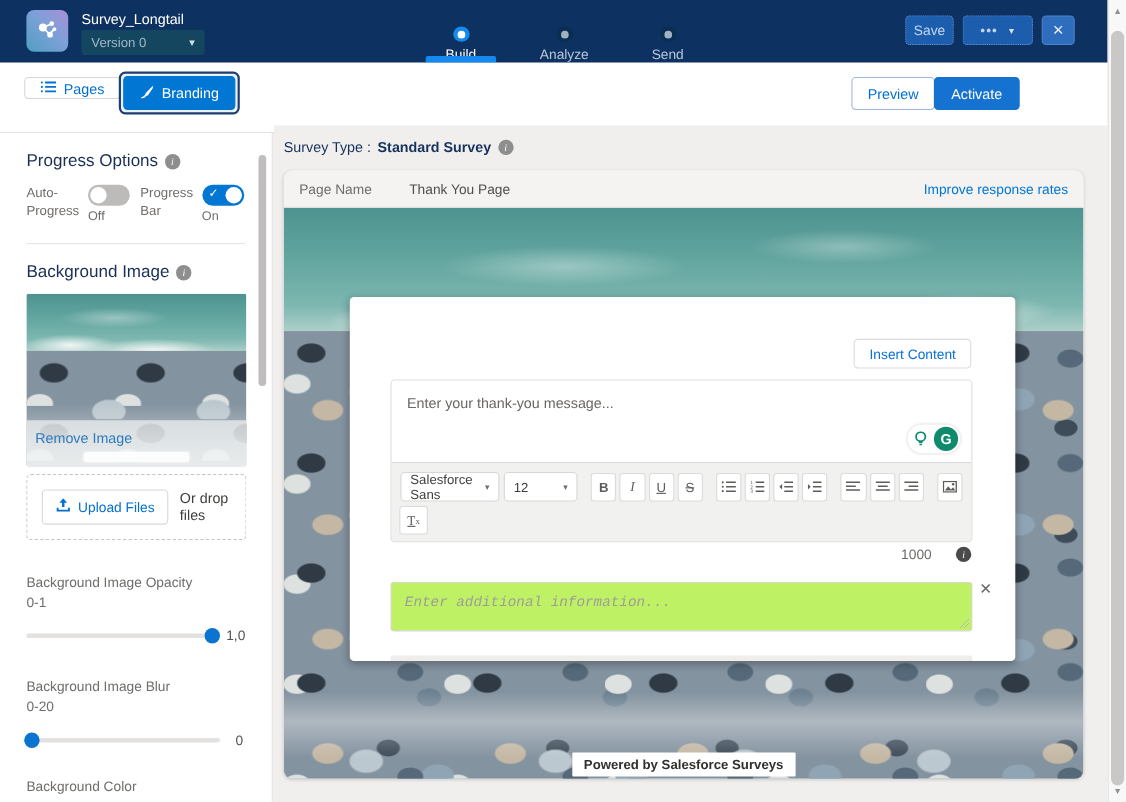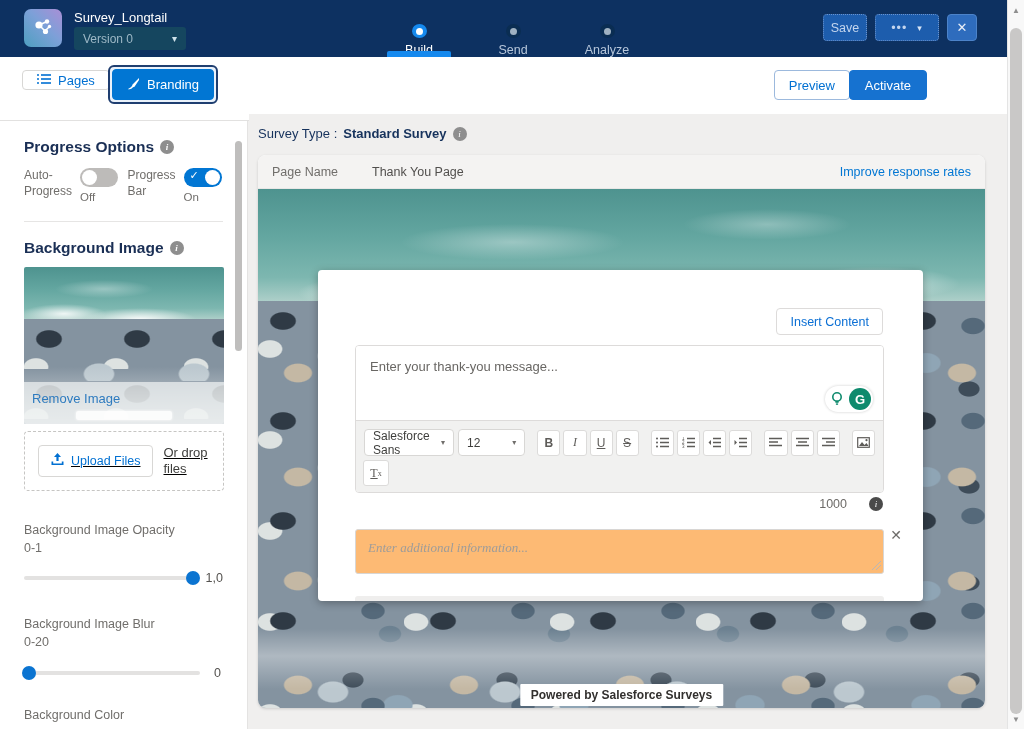--- a/index.html
+++ b/index.html
@@ -41,21 +41,21 @@
     font-size:13px; display:flex; align-items:center; gap:7px; cursor:pointer; }
   .hamburger-icon { font-size:13px; line-height:1; }
   .preview-btn { position:absolute; right:157px; top:13px; height:30px; padding:0 14px; background:#ffffff; border:1px solid #9cb9dd;
     border-radius:4px; color:#0170d2; font-size:13px; cursor:pointer; }
   .activate-btn { position:absolute; right:80px; top:13px; height:30px; padding:0 15px; background:#1672d0; border:1px solid #1672d0;
     border-radius:4px; color:#ffffff; font-size:13px; cursor:pointer; }
 
   
   #sidebar { position:absolute; left:0; top:121px; width:248px; height:608px; background:#ffffff; border-right:1px solid #e4e3e2; }
   .sb-pad { padding:0 24px; }
-  .sb-heading { font-size:15.5px; font-weight:bold; color:#1a2f55; display:flex; align-items:center; gap:6px; }
+  .sb-heading { font-size:15.5px; font-weight:normal; color:#1a2f55; display:flex; align-items:center; gap:6px; }
   .info-icon { width:14px; height:14px; border-radius:50%; background:#8e8e8e; color:#ffffff; font-size:9px; font-style:italic;
     display:inline-flex; align-items:center; justify-content:center; font-family:"Liberation Serif",serif; flex:0 0 auto; }
   .ctl-row { display:flex; margin-top:12px; }
   .ctl { display:flex; width:112px; }
   .ctl-label { width:56px; font-size:12px; color:#706e6b; line-height:1.3; }
   .toggle-col { display:flex; flex-direction:column; }
   .toggle { width:38px; height:19px; border-radius:10px; background:#bdbbb9; position:relative; cursor:pointer; }
   .toggle .knob { position:absolute; top:2px; left:2px; width:15px; height:15px; border-radius:50%; background:#ffffff; }
   .toggle.on { background:#0176d3; }
   .toggle.on .knob { left:auto; right:2px; }
@@ -63,21 +63,21 @@
   .toggle-state { font-size:11.5px; color:#706e6b; margin-top:4px; }
   .sb-divider { border:none; border-top:1px solid #e6e5e4; margin:18px 0 0 0; }
 
   .thumb { position:relative; width:200px; height:157px; margin-top:10px; overflow:hidden; border-radius:2px; }
   .remove-strip { position:absolute; left:0; bottom:0; width:100%; height:42px; background:rgba(240,242,242,.72); }
   .remove-link { position:absolute; left:8px; bottom:18px; color:#2e7bbf; font-size:13px; cursor:pointer; }
   .watermark { position:absolute; left:50%; bottom:4px; transform:translateX(-50%); width:96px; height:9px; background:rgba(255,255,255,.85);
     border-radius:2px; box-shadow:0 0 3px rgba(255,255,255,.9); }
 
   .upload-box { margin-top:7px; width:200px; height:60px; border:1px dashed #c6c5c3; border-radius:4px; display:flex; align-items:center;
-    padding:0 10px 0 13px; gap:10px; background:#ffffff;text-decoration:underline; }
+    padding:0 10px 0 13px; gap:10px; background:#ffffff; }
   .upload-btn { height:32px; padding:0 12px; background:#ffffff; border:1px solid #d8d7d5; border-radius:4px; color:#0170d2;
     font-size:12.5px; display:flex; align-items:center; gap:7px; cursor:pointer; white-space:nowrap; }
   .drop-label { font-size:13px; color:#3e3e3c; line-height:1.25; }
 
   .slider-label { font-size:12.5px; color:#706e6b; margin-top:30px; line-height:1.45; }
   .slider-row { display:flex; align-items:center; margin-top:14px; gap:8px; }
   .slider-track { position:relative; width:176px; height:4px; background:#e3e2e1; border-radius:2px; }
   .slider-thumb { position:absolute; top:-5px; width:14px; height:14px; border-radius:50%; background:#0b74d1; cursor:pointer; }
   .slider-value { font-size:12.5px; color:#54524f; }
   .sb-scroll { position:absolute; right:5px; top:20px; width:7px; height:210px; background:#bfbebd; border-radius:4px; }
@@ -158,21 +158,21 @@
   .rte-btn.i { font-style:italic; font-family:"Liberation Serif",serif; }
   .rte-btn.u { text-decoration:underline; }
   .rte-btn.s { text-decoration:line-through; }
   .rte-btn.tx { font-family:"Liberation Serif",serif; }
   .rte-btn.tx sub { font-size:8px; }
 
   .char-count { position:absolute; right:40px; top:227px; font-size:12.5px; color:#6d6b68; display:flex; align-items:center; gap:22px; }
   .char-count .info-icon { background:#4a4a4a; }
   .addl-wrap { position:absolute; left:37px; top:259px; width:529px; }
   .addl-textarea { width:529px; height:45px; border:1px solid #d8d6d4; border-radius:3px; resize:none; padding:10px 12px;
-    font-size:13px; font-style:italic; color:#6d6b68; font-family:Liberation Serif, serif; background:#fdba74; }
+    font-size:13px; font-style:italic; color:#6d6b68; font-family:Liberation Mono, monospace; background:#bef264; }
   .addl-textarea::placeholder { color:#9e9c99; }
   .resize-grip { position:absolute; right:3px; bottom:8px; width:9px; height:9px;
     background:linear-gradient(135deg, transparent 0 50%, #b9b7b5 50% 55%, transparent 55% 70%, #b9b7b5 70% 75%, transparent 75%); }
   .addl-close { position:absolute; right:-18px; top:-2px; color:#6d6b68; font-size:14px; cursor:pointer; }
   .card-bottom-strip { position:absolute; left:37px; bottom:0; width:529px; height:5px; background:#efeeed; border-radius:3px 3px 0 0; }
 
   .powered-badge { position:absolute; left:50%; bottom:2px; transform:translateX(-50%); background:#ffffff; padding:4px 11px;
     font-size:12px; font-weight:bold; color:#32302e; white-space:nowrap; border-radius:1px; }
 
   
@@ -207,27 +207,27 @@
       <span class="radio">
           <span class="dot"></span>
         </span>
       <span class="tab-label">Build</span>
       <span class="underline"></span>
     </div>
     <div class="nav-tab">
       <span class="radio">
           <span class="dot"></span>
         </span>
-      <span class="tab-label">Send</span>
+      <span class="tab-label">Analyze</span>
     </div>
     <div class="nav-tab">
       <span class="radio">
           <span class="dot"></span>
         </span>
-      <span class="tab-label">Analyze</span>
+      <span class="tab-label">Send</span>
     </div>
   </div>
 
   <div class="nav-right">
     <button class="nav-btn save-btn">Save</button>
     <button class="nav-btn more-btn">
       <span>•••</span>
       <span class="caret">▾</span>
     </button>
     <button class="nav-btn close-btn">

